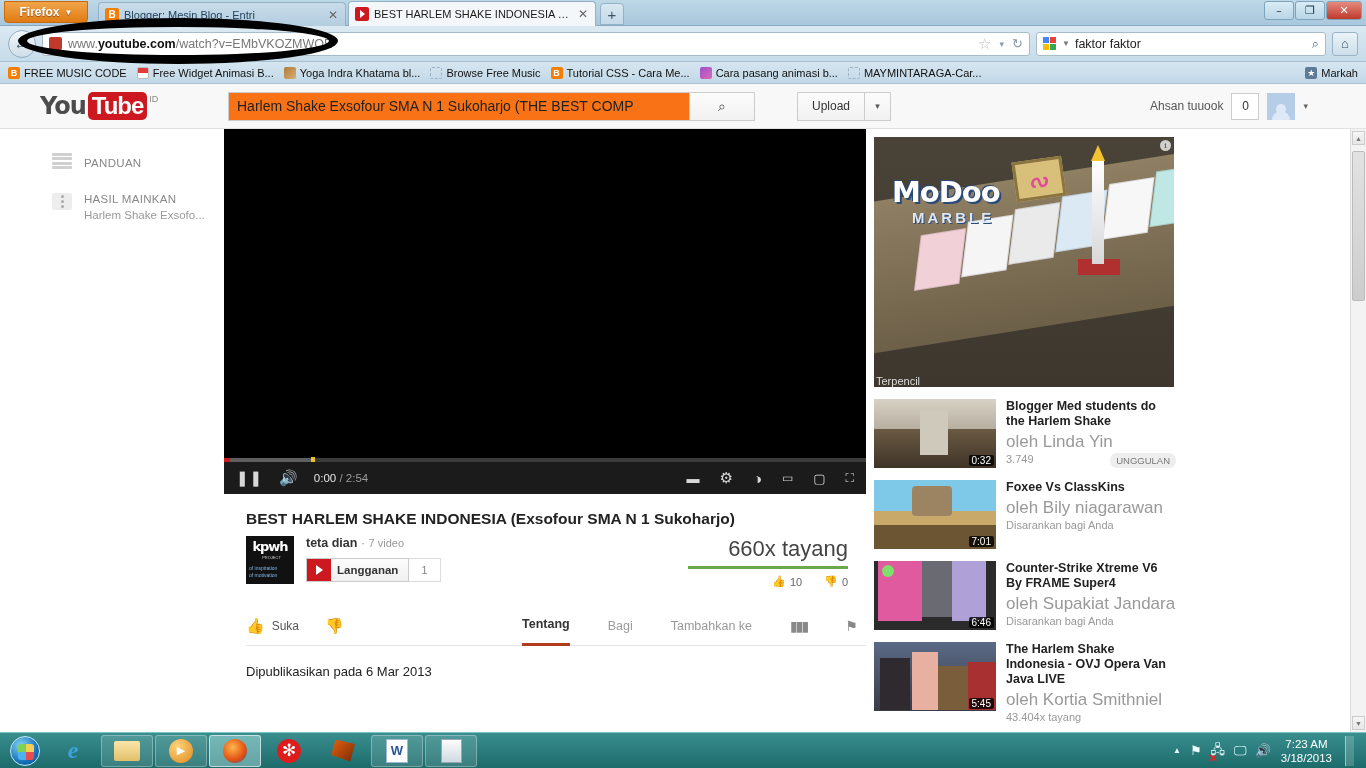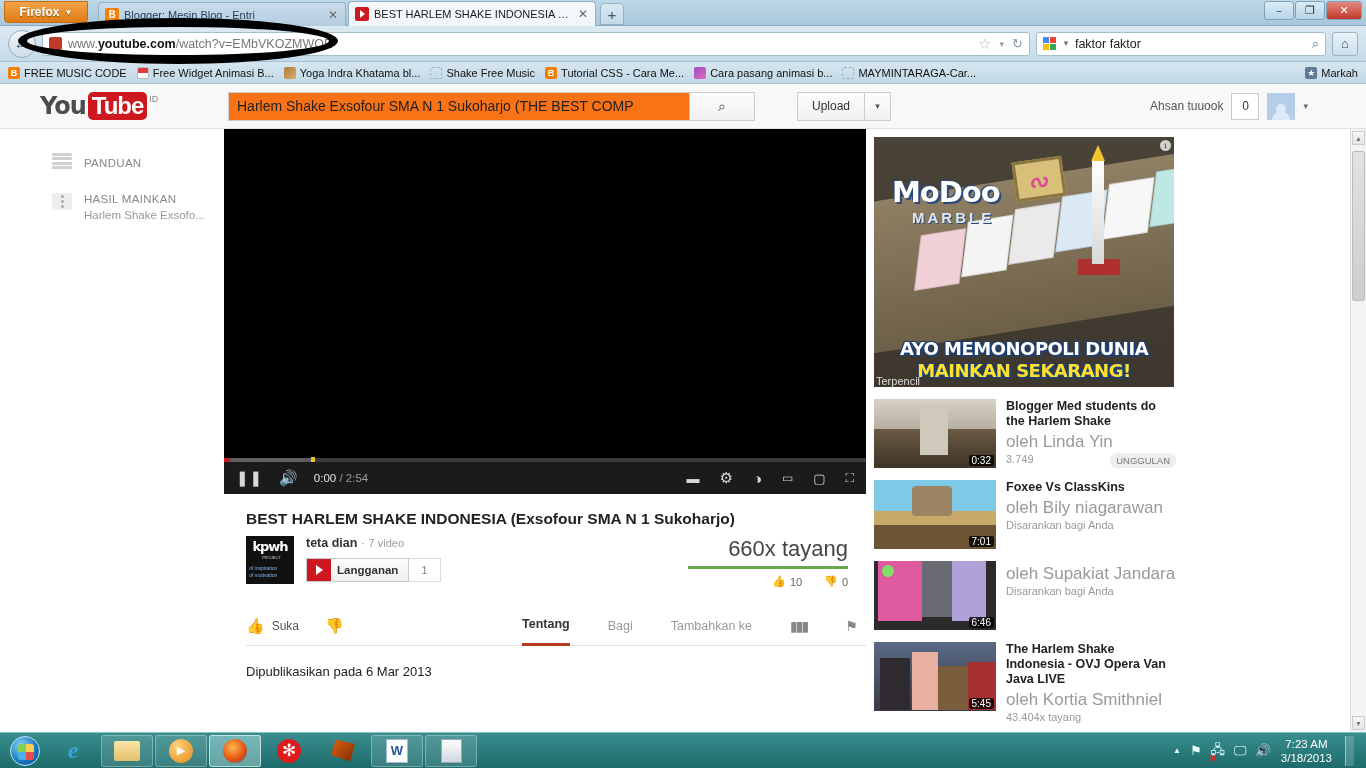--- a/index.html
+++ b/index.html
@@ -382,21 +382,21 @@
     <div class="bm">
       <span class="ic" style="background:linear-gradient(#e23b3b 50%,#fff 50%);border:1px solid #bbb"></span>
       <span>Free Widget Animasi B...</span>
     </div>
     <div class="bm">
       <span class="ic" style="background:linear-gradient(135deg,#b07a3a,#d8b070)"></span>
       <span>Yoga Indra Khatama bl...</span>
     </div>
     <div class="bm">
       <span class="ic" style="border:1px dashed #9bb3c4"></span>
-      <span>Shake Free Music</span>
+      <span>Browse Free Music</span>
     </div>
     <div class="bm">
       <span class="ic" style="background:#f57d00;color:#fff;font-size:9px;text-align:center;line-height:12px;font-weight:bold">B</span>
       <span>Tutorial CSS - Cara Me...</span>
     </div>
     <div class="bm">
       <span class="ic" style="background:linear-gradient(135deg,#9a4fd0,#e06ab0)"></span>
       <span>Cara pasang animasi b...</span>
     </div>
     <div class="bm">
@@ -572,24 +572,20 @@
           </div>
           <div class="ad-sign">
               <i>ᔓ</i>
             </div>
           <div class="ad-monas-base"></div>
           <div class="ad-monas"></div>
           <div class="ad-logo">
             <div class="m1">MoDoo</div>
             <div class="m2">MARBLE</div>
           </div>
-          <div class="ad-banner">
-            <div class="ad-b1">AYO MEMONOPOLI DUNIA</div>
-            <div class="ad-b2">MAINKAN SEKARANG!</div>
-          </div>
           <div class="ad-terpencil">Terpencil</div>
         </div>
 
         <div class="rel">
           <div class="rel-thumb" style="background:linear-gradient(#d7d2c5,#8d8272)">
             <div style="position:absolute;left:0;top:44%;width:100%;height:56%;background:linear-gradient(#6b5a44,#3e3327)"></div>
             <div style="position:absolute;left:46px;top:10px;width:28px;height:46px;background:#cfc9bb"></div>
             <div class="rel-dur">0:32</div>
           </div>
           <div class="rel-info">
@@ -615,20 +611,21 @@
 
         <div class="rel">
           <div class="rel-thumb" style="background:#2b2b2b">
             <div style="position:absolute;left:4px;top:0;width:44px;height:60px;background:#e05aa0"></div>
             <div style="position:absolute;left:48px;top:0;width:30px;height:56px;background:#6a6a72"></div>
             <div style="position:absolute;left:78px;top:0;width:34px;height:60px;background:#b0a0d8"></div>
             <div style="position:absolute;left:8px;top:4px;width:12px;height:12px;border-radius:50%;background:#7ee06a"></div>
             <div class="rel-dur">6:46</div>
           </div>
           <div class="rel-info">
+            <div class="rel-title">Counter-Strike Xtreme V6 By FRAME Super4</div>
             <div class="rel-by">oleh Supakiat Jandara</div>
             <div class="rel-extra">Disarankan bagi Anda</div>
           </div>
         </div>
 
         <div class="rel">
           <div class="rel-thumb" style="background:linear-gradient(#5a6a86,#3b3b46)">
             <div style="position:absolute;left:6px;top:16px;width:30px;height:52px;background:#2e2a30"></div>
             <div style="position:absolute;left:38px;top:10px;width:26px;height:58px;background:#e8b0a0"></div>
             <div style="position:absolute;left:64px;top:24px;width:30px;height:44px;background:#7a5d3a"></div>

